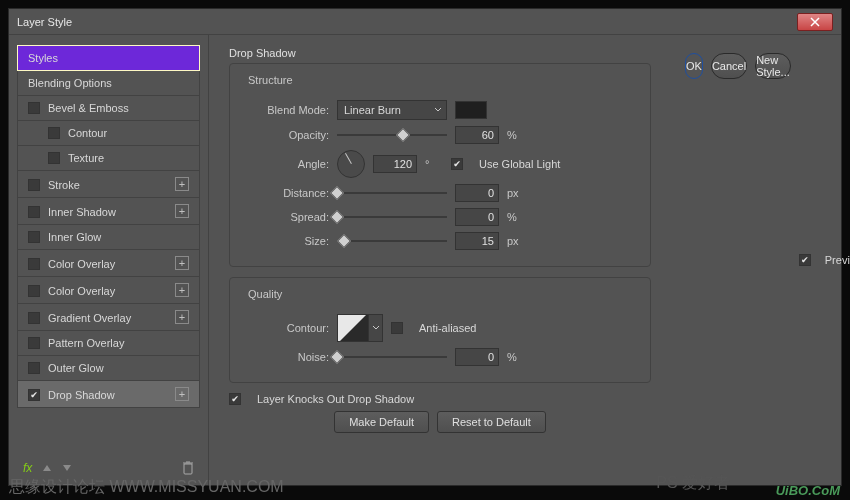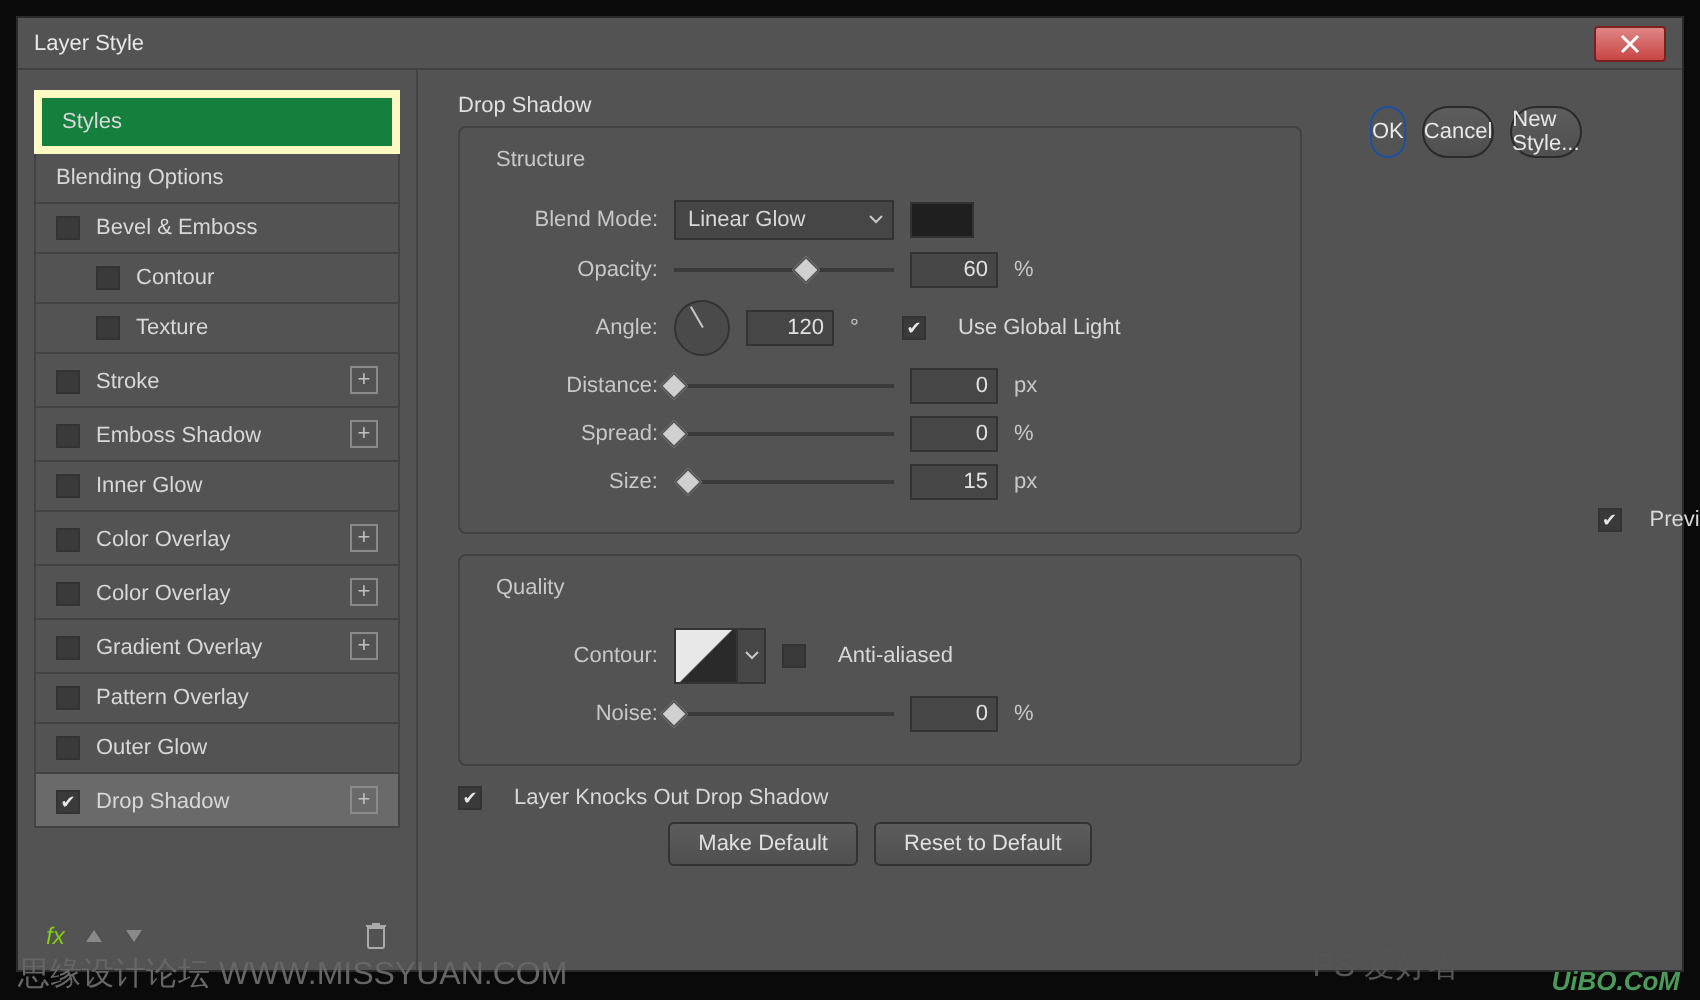--- a/index.html
+++ b/index.html
@@ -5,21 +5,21 @@
 *{box-sizing:border-box;margin:0;padding:0;font-family:Tahoma,Arial,sans-serif;font-size:11px;color:#d8d8d8}
 body{background:#1a1a1a;width:850px;height:500px;position:relative;overflow:hidden}
 .outer{background:#0a0a0a;padding:8px;width:850px;height:500px;position:relative}
 .dialog{background:#535353;border:1px solid #2a2a2a;width:100%;height:478px;position:relative}
 .titlebar{background:#535353;height:26px;display:flex;align-items:center;padding:0 8px;border-bottom:1px solid #424242}
 .titlebar .title{color:#e8e8e8}
 .close-btn{margin-left:auto;width:36px;height:18px;background:linear-gradient(#e08585,#c84545);border:1px solid #7a2020;border-radius:2px;display:flex;align-items:center;justify-content:center}
 .close-btn svg{width:10px;height:10px}
 .body{display:flex;height:calc(100% - 26px)}
 .left{width:200px;border-right:1px solid #424242;padding:10px 8px;display:flex;flex-direction:column}
-.style-hdr{background:#15803d;padding:6px 10px;border:4px solid #fef9c3;color:#d8d8d8}
+.style-hdr{background:#6d28d9;padding:6px 10px;border:1px solid #fef9c3;color:#d8d8d8}
 .style-row{display:flex;align-items:flex-end;padding:6px 10px;border:1px solid #424242;border-top:none;background:#535353}
 .style-row.selected{background:#6a6a6a}
 .style-row.nested{padding-left:30px}
 .chk{width:12px;height:12px;border:1px solid #333;background:#3a3a3a;margin-right:8px;display:inline-flex;align-items:center;justify-content:center}
 .chk.checked::after{content:"✔";color:#e8e8e8;font-size:9px}
 .plus{margin-left:auto;width:14px;height:14px;border:1px solid #8a8a8a;display:flex;align-items:center;justify-content:center;color:#c0c0c0;font-size:11px}
 .left-footer{margin-top:auto;display:flex;align-items:center;gap:10px;padding:6px 6px 0}
 .left-footer .fx{font-style:italic;font-size:12px;color:#84cc16}
 .center{flex:1;padding:12px 20px}
 .panel-title{color:#e0e0e0;margin-bottom:4px}
@@ -85,21 +85,21 @@
               <span class="chk"></span>
               <span>Texture</span>
             </div>
             <div class="style-row">
               <span class="chk"></span>
               <span>Stroke</span>
               <span class="plus">+</span>
             </div>
             <div class="style-row">
               <span class="chk"></span>
-              <span>Emboss Shadow</span>
+              <span>Inner Shadow</span>
               <span class="plus">+</span>
             </div>
             <div class="style-row">
               <span class="chk"></span>
               <span>Inner Glow</span>
             </div>
             <div class="style-row">
               <span class="chk"></span>
               <span>Color Overlay</span>
               <span class="plus">+</span>
@@ -143,21 +143,21 @@
     </div>
 
     <div class="center">
       <div class="panel-title">Drop Shadow</div>
 
       <div class="fieldset">
         <div class="legend">Structure</div>
         <div class="row">
           <div class="label">Blend Mode:</div>
           <div class="select">
-            <span>Linear Glow</span>
+            <span>Linear Burn</span>
             <svg class="chev" width="8" height="8">
                   <path d="M1 2l3 3 3-3" stroke="#c8c8c8" fill="none"></path>
                 </svg>
           </div>
           <div class="swatch"></div>
         </div>
         <div class="row">
           <div class="label">Opacity:</div>
           <div class="slider">
                 <div class="track"></div>

